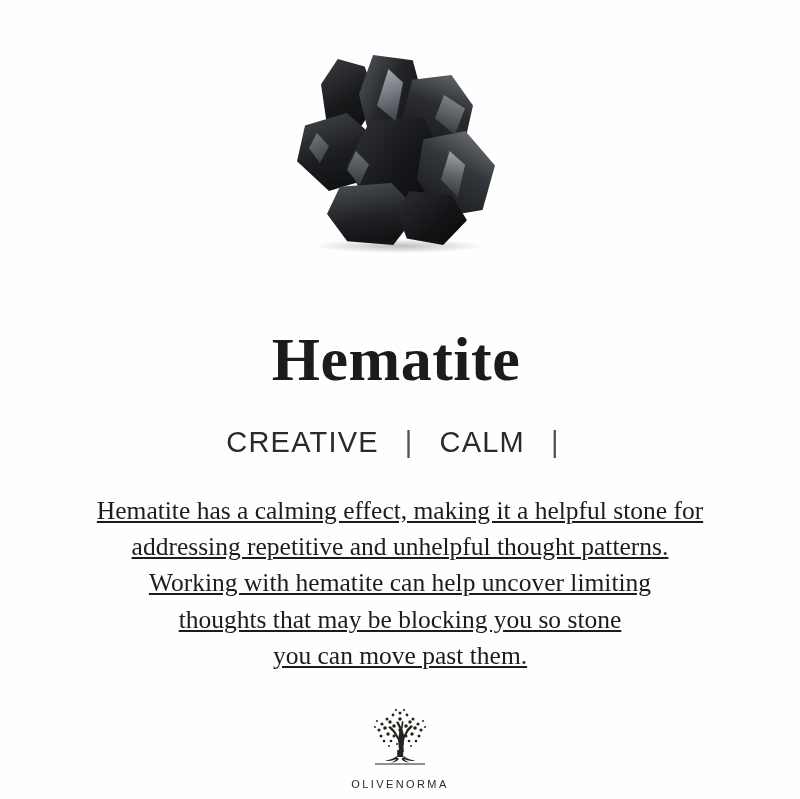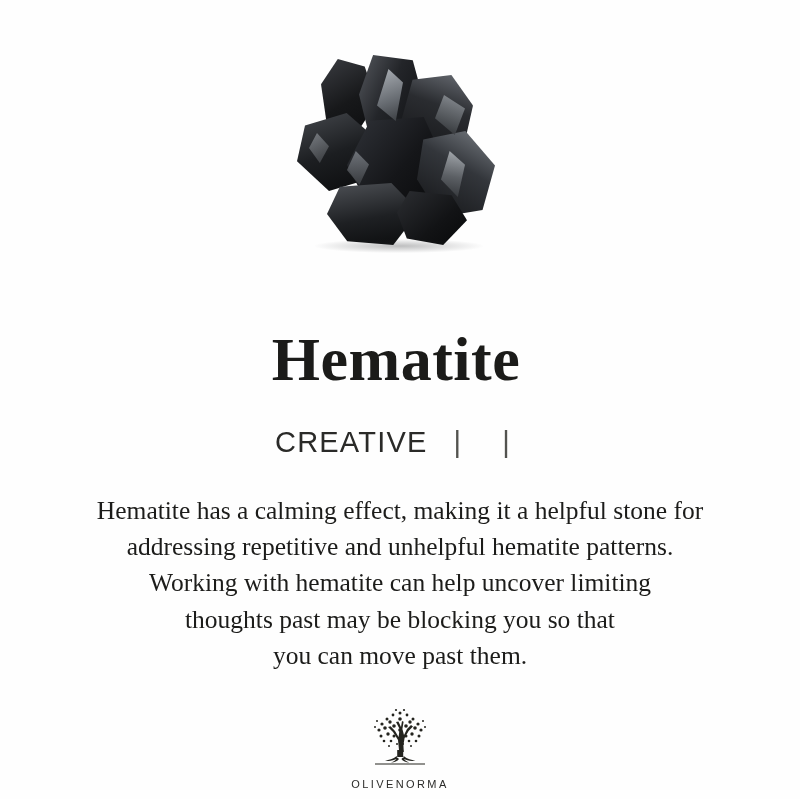--- a/index.html
+++ b/index.html
@@ -147,20 +147,21 @@
     font-weight: 300;
   }
   .desc {
     margin-top: 34px;
     width: 720px;
     text-align: center;
     font-family: "Liberation Serif", serif;
     font-size: 25.5px;
     line-height: 1.42;
     color: #1c1c1a;
+    text-decoration: underline;
   }
   .desc div { white-space: nowrap; }
 
   
   .logo {
     margin-top: 26px;
     display: flex;
     flex-direction: column;
     align-items: center;
   }
@@ -195,28 +196,29 @@
       <div class="hi5"></div>
       <div class="shadow"></div>
     </div>
   </div>
 
   <h1 class="title">Hematite</h1>
 
   <div class="keywords">
     <span class="kw">CREATIVE</span>
     <span class="sep">|</span>
+    <span class="kw">CALM</span>
     <span class="sep">|</span>
   </div>
 
   <div class="desc">
     <div>Hematite has a calming effect, making it a helpful stone for</div>
-    <div>addressing repetitive and unhelpful hematite patterns.</div>
+    <div>addressing repetitive and unhelpful thought patterns.</div>
     <div>Working with hematite can help uncover limiting</div>
-    <div>thoughts past may be blocking you so that</div>
+    <div>thoughts that may be blocking you so stone</div>
     <div>you can move past them.</div>
   </div>
 
   <div class="logo">
     <svg width="74" height="72" viewBox="0 0 74 72">
       <g fill="#24241f">
 
         <circle cx="37" cy="13" r="1.5"></circle>
           <circle cx="30" cy="15" r="1.4"></circle>
           <circle cx="44" cy="15" r="1.4"></circle>

